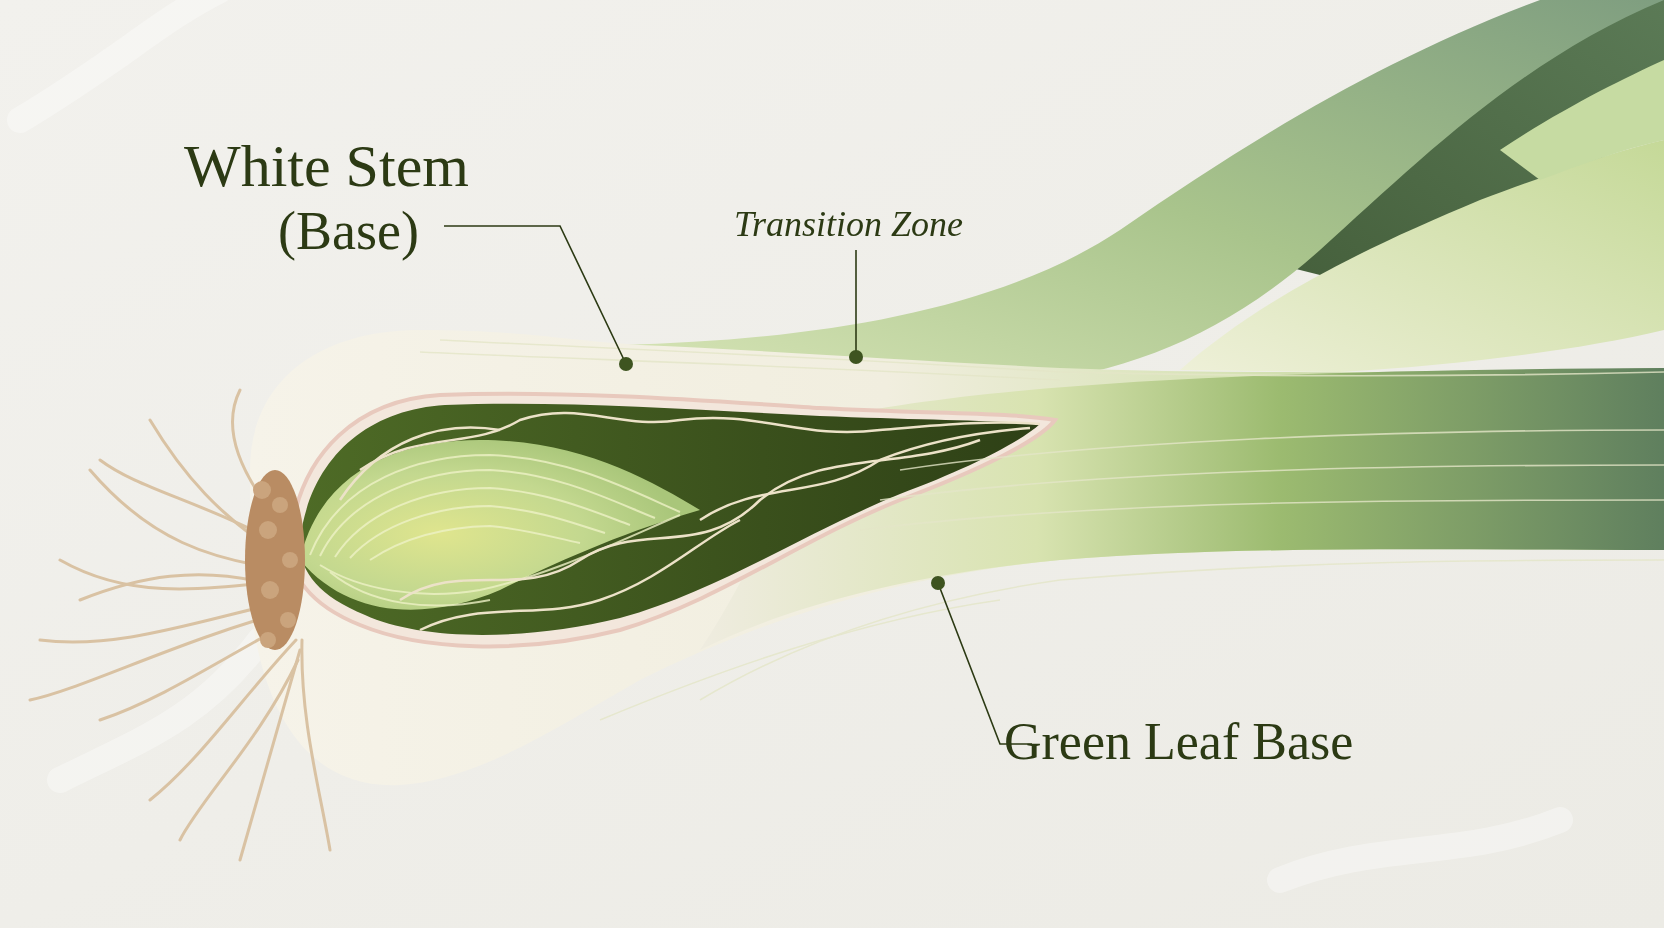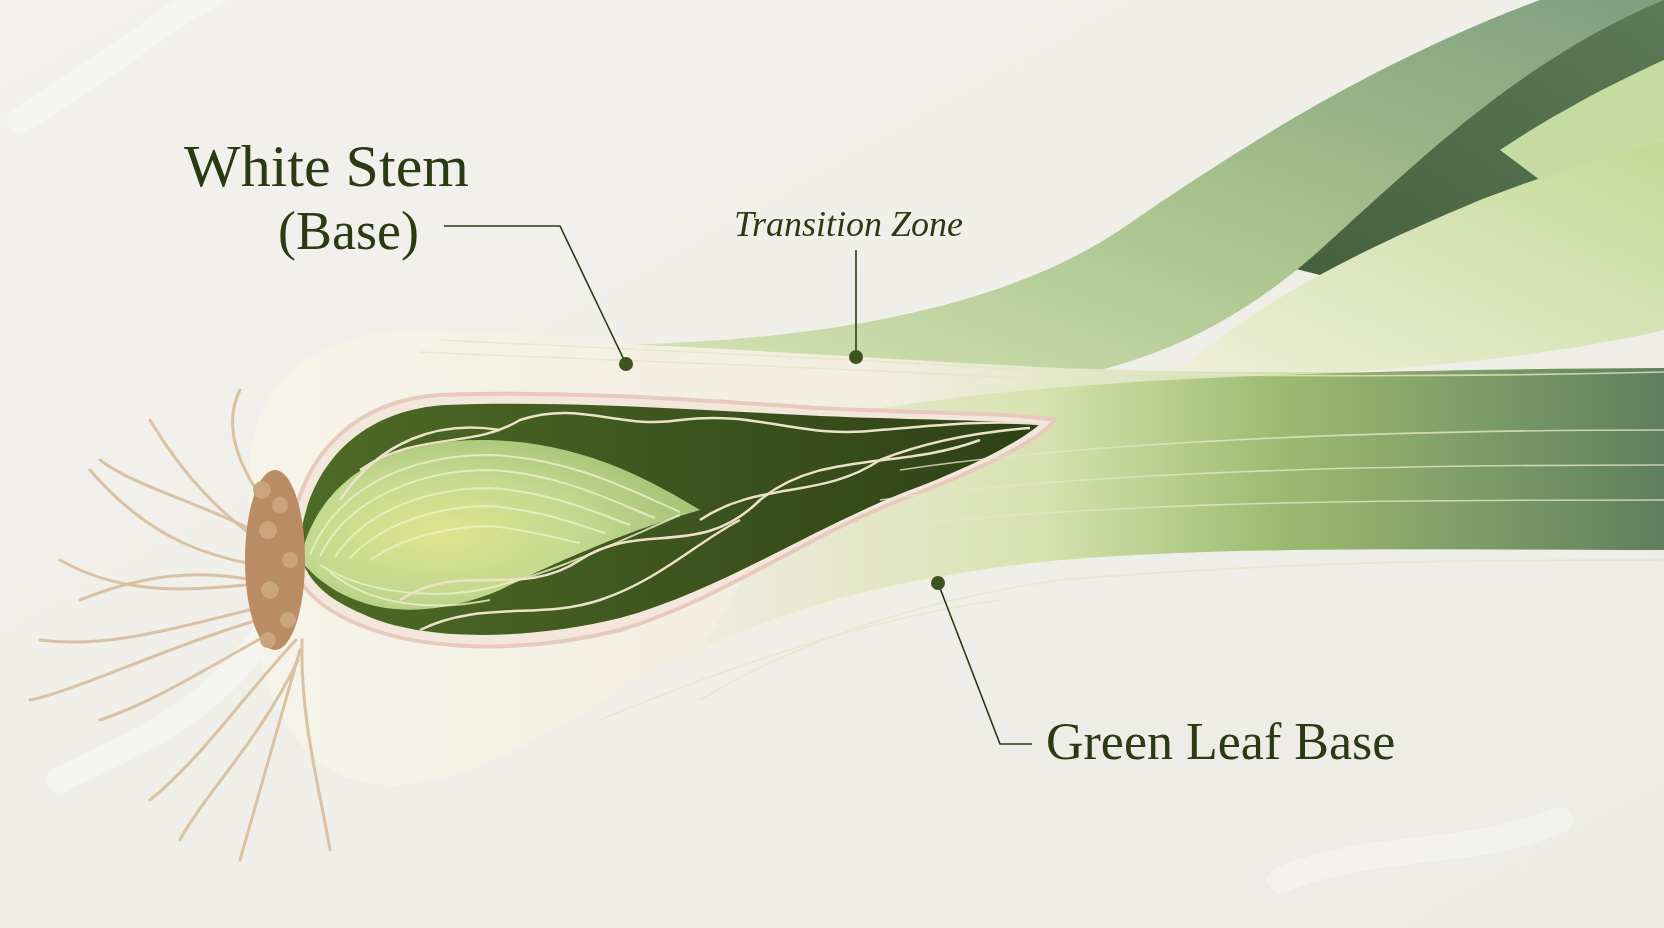--- a/index.html
+++ b/index.html
@@ -11,21 +11,21 @@
   #stage { position: relative; width: 1664px; height: 872px; }
   #stage svg { position: absolute; left: 0; top: 0; }
   .label {
     position: absolute; color: #2c3a14; white-space: nowrap;
     font-family: "Liberation Serif", "DejaVu Serif", serif;
     line-height: 1;
   }
   #lbl-white-1 { left: 184px; top: 136px; font-size: 60px; }
   #lbl-white-2 { left: 278px; top: 204px; font-size: 54px; }
   #lbl-trans   { left: 734px; top: 206px; font-size: 36px; font-style: italic; }
-  #lbl-green   { left: 1046px; top: 716px; font-size: 52px; text-align: right; }
+  #lbl-green   { left: 1004px; top: 716px; font-size: 52px; text-align: right; }
 </style>
 </head>
 <body>
 
 <div id="stage">
   <svg width="1664" height="928" viewBox="0 0 1664 928">
     <defs>
       <linearGradient id="bg" x1="0" y1="0" x2="1" y2="1">
         <stop offset="0" stop-color="#f2f1ed"></stop>
         <stop offset="1" stop-color="#ecebe5"></stop>

